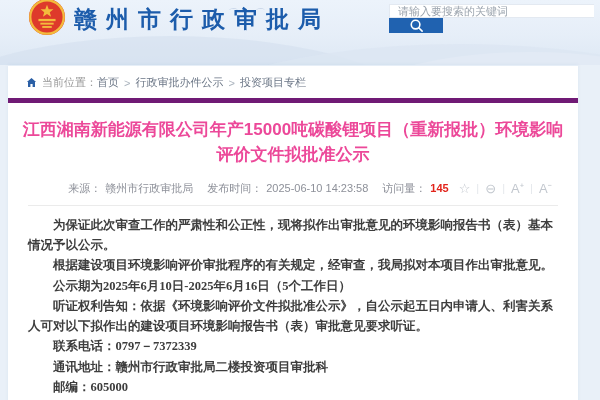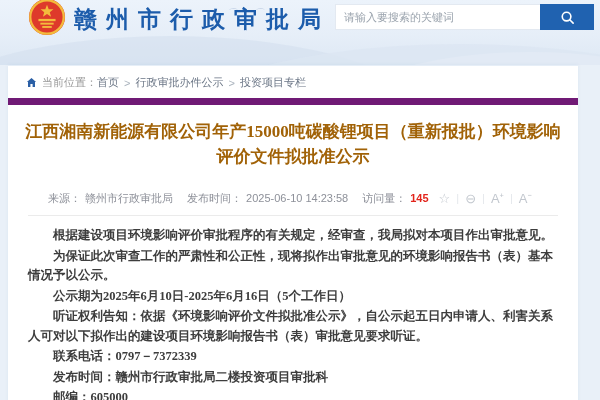--- a/index.html
+++ b/index.html
@@ -16,53 +16,53 @@
   .m1{ width:520px; height:170px; top:36px; left:-90px; background:#d3dfee; opacity:.6; }
   .m2{ width:640px; height:210px; top:44px; left:140px; background:#dce6f3; opacity:.8; }
   .m3{ width:400px; height:140px; top:52px; left:330px; background:#e2eaf5; }
   .birds{ position:absolute; top:6px; left:228px; color:#c2d0e4; font-size:11px; letter-spacing:16px; }
   .brand{ position:absolute; top:2px; left:28px; display:flex; align-items:center; }
   .emblem{ width:38px; height:38px; margin-top:-4px; }
   .site-title{
     margin-left:8px; color:#1c5cab; font-size:23px; font-weight:bold;
     letter-spacing:9px; white-space:nowrap;
   }
-  .search-bar{ position:absolute; top:4px; right:6px; display:flex; height:26px; }
+  .search-bar{ position:absolute; top:4px; right:6px; display:flex; height:26px;flex-direction:column; }
   .search-input{
     width:205px; height:26px; border:1px solid #e3e9f1; border-right:none;
     background:#fff; padding:0 8px; font-size:11px; color:#333; outline:none;
   }
   .search-input::placeholder{ color:#9aa3ad; }
   .search-button{
     width:54px; height:26px; border:none; background:#2062b0; cursor:pointer;
     display:flex; align-items:center; justify-content:center;
   }
 
   
   .card{
     position:relative; margin:0 22px 0 8px; min-height:335px; background:#fff;
     box-shadow:0 0 4px rgba(40,80,140,.06); border-top:1px solid #e6eef7;
   }
   .breadcrumb{
     display:flex; align-items:center; padding:9px 18px 8px;
-    font-size:11px; color:#999; border-bottom:7px solid #701a75;text-align:center;
+    font-size:11px; color:#999; border-bottom:5px solid #701a75;text-align:center;
   }
   .breadcrumb .home-ic{ margin-right:5px; display:inline-flex; }
   .breadcrumb a{ color:#6b7686; text-decoration:none; cursor:pointer; }
   .crumb-sep{ margin:0 5px; color:#aab3bd; }
 
   .page-title{
-    margin:14px 14px 0; text-align:center; color:#a16207;
+    margin:14px 14px 0; text-align:center; color:#ec4899;
     font-size:17px; line-height:25px; font-weight:bold;
-    font-family:Liberation Serif, serif;
+    font-family:Liberation Sans, sans-serif;
   }
 
   .meta-row{
-    display:flex; justify-content:center; align-items:center;
-    margin-top:20px; padding:0 20px; font-size:11px; color:#8d9099;
+    display:flex; justify-content:flex-end; align-items:center;
+    margin-top:12px; padding:0 20px; font-size:11px; color:#8d9099;
   }
   .meta-left span{ margin-right:4px; }
   .meta-left .gap{ margin-right:14px; }
   .views-value{ color:#e2241b; font-weight:bold; }
   .meta-actions{ display:flex; align-items:center; color:#c9cdd3; font-size:13px; }
   .meta-actions .act{ cursor:pointer; padding:0 6px; color:#c2c7ce; }
   .meta-actions .vsep{ color:#e4e7eb; font-size:11px; }
 
   .meta-divider{ border:none; border-top:1px solid #ebebeb; margin:8px 20px 0; }
 
@@ -136,23 +136,23 @@
         <span class="vsep">|</span>
         <span class="act">A⁺</span>
         <span class="vsep">|</span>
         <span class="act">A⁻</span>
       </div>
     </div>
 
     <hr class="meta-divider">
 
     <article class="article">
+      <p>为保证此次审查工作的严肃性和公正性，现将拟作出审批意见的环境影响报告书（表）基本情况予以公示。</p>
       <p>根据建设项目环境影响评价审批程序的有关规定，经审查，我局拟对本项目作出审批意见。</p>
-      <p>为保证此次审查工作的严肃性和公正性，现将拟作出审批意见的环境影响报告书（表）基本情况予以公示。</p>
       <p>公示期为2025年6月10日-2025年6月16日（5个工作日）</p>
       <p>听证权利告知：依据《环境影响评价文件拟批准公示》，自公示起五日内申请人、利害关系人可对以下拟作出的建设项目环境影响报告书（表）审批意见要求听证。</p>
       <p>联系电话：0797－7372339</p>
-      <p>发布时间：赣州市行政审批局二楼投资项目审批科</p>
+      <p>通讯地址：赣州市行政审批局二楼投资项目审批科</p>
       <p>邮编：605000</p>
     </article>
 
   </main>
 </div>
 
 </body></html>

